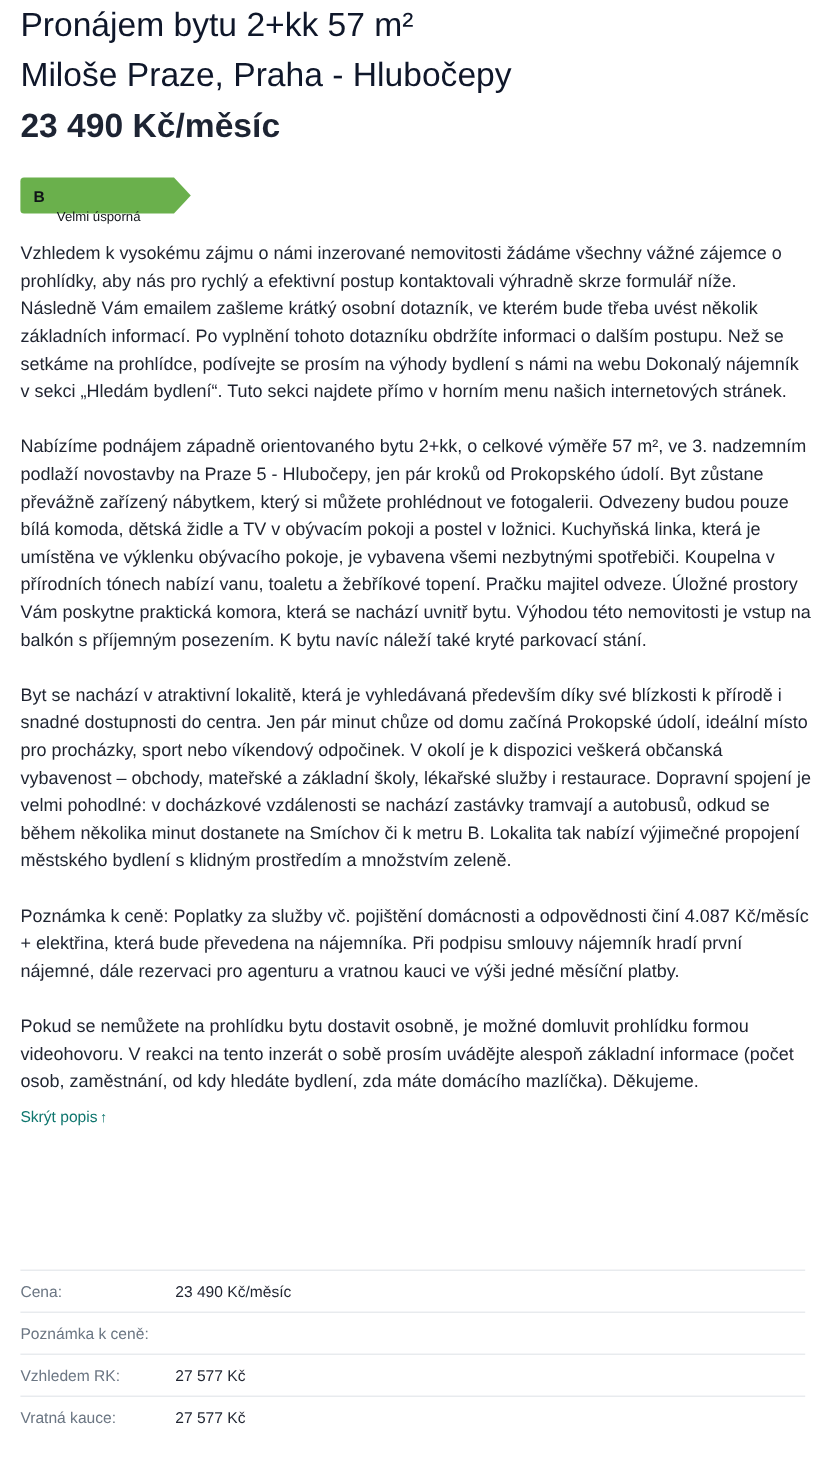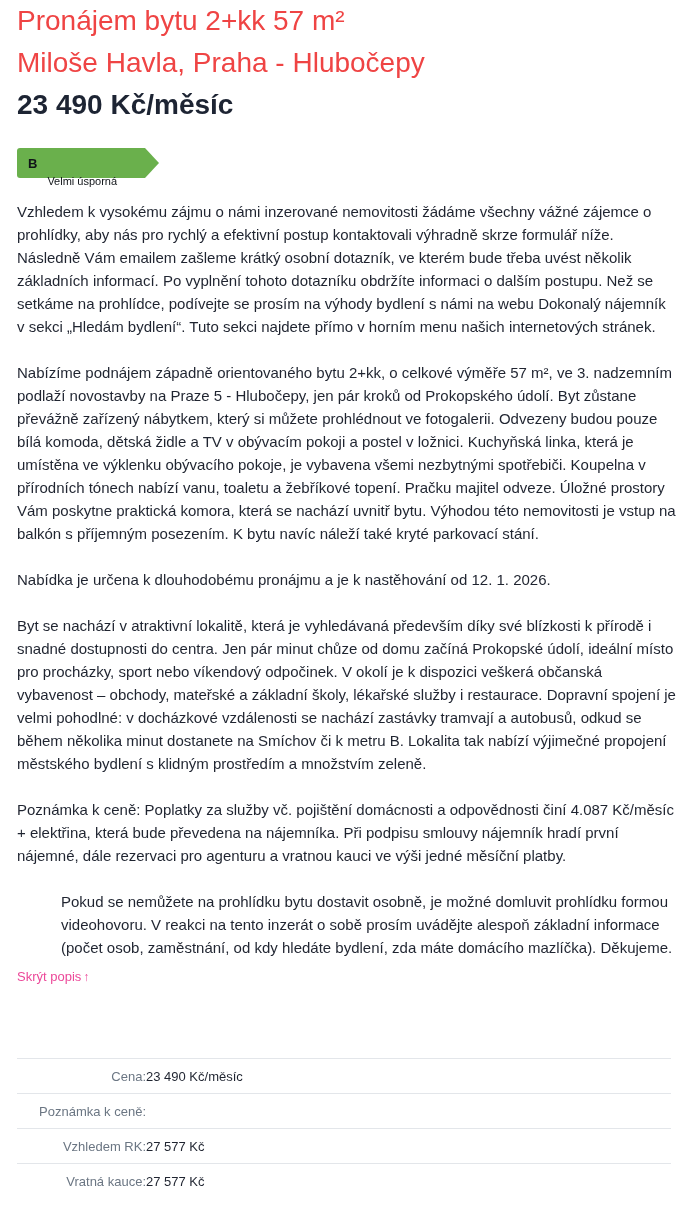--- a/index.html
+++ b/index.html
@@ -3,21 +3,21 @@
 <meta charset="utf-8">
 <style>
   html, body { margin: 0; padding: 0; background: #ffffff; }
   body {
     width: 687px; height: 1214px; overflow: hidden; position: relative;
     font-family: "Liberation Sans", "DejaVu Sans", sans-serif;
     color: #1f2430;
   }
   .wrap { position: absolute; left: 17px; top: 0; width: 654px; }
   .title-line {
-    font-size: 28px; line-height: 42px; color: #ef4444; font-weight: 400;
+    font-size: 28px; line-height: 42px; color: #0f172a; font-weight: 400;
     margin: 0; white-space: nowrap;
   }
   .title-line.first { margin-top: 0px; }
   .price {
     font-size: 28px; line-height: 42px; font-weight: 700; color: #1d2433;
     margin: 0; white-space: nowrap;
   }
   .badge {
     position: absolute; left: 0; top: 148px; height: 30px; width: 128px;
     background: #6ab04c; border-radius: 3px 0 0 3px;
@@ -29,55 +29,54 @@
     border-top: 15px solid transparent; border-bottom: 15px solid transparent;
     border-left: 14px solid #6ab04c;
   }
   .badge-class { font-weight: 700; font-size: 13px; color: #101418; margin-left: 11px; }
   .badge-label { font-size: 11px; color: #101418; margin-left: 10px; margin-top: 36px; }
   .desc {
     position: absolute; left: 0; top: 200px; width: 660px;
     font-size: 15px; line-height: 23px; color: #1f2430;
   }
   .desc p { margin: 0 0 23px 0; }
-  .desc p.last { margin-bottom: 0; margin-left: 44px; }
+  .desc p.last { margin-bottom: 0; }
   .hide-link {
-    display: inline-block; margin-top: 6px; font-size: 13px; color: #ec4899;
+    display: inline-block; margin-top: 6px; font-size: 13px; color: #0f766e;
     text-decoration: none; cursor: pointer; text-align: center;
   }
   .hide-link .arrow { font-size: 12px; margin-left: 2px; }
   .params {
     position: absolute; left: 0; top: 1058px; width: 654px;
     border-top: 1px solid #e3e6ea;
   }
   .row {
     display: flex; border-bottom: 1px solid #e3e6ea;
     font-size: 13px; line-height: 21px; padding: 7px 0 6px 0;
   }
-  .row .k { width: 129px; color: #6b7683; flex: none; text-align: right; }
+  .row .k { width: 129px; color: #6b7683; flex: none; }
   .row .v { color: #1f2430; flex: 1; padding-right: 20px; }
   .row.last { border-bottom: none; }
 </style>
 </head>
 <body>
 
 <div class="wrap">
   <h1 class="title-line first">Pronájem bytu 2+kk 57 m²</h1>
-  <h2 class="title-line">Miloše Havla, Praha - Hlubočepy</h2>
+  <h2 class="title-line">Miloše Praze, Praha - Hlubočepy</h2>
   <div class="price">23 490 Kč/měsíc</div>
 
   <div class="badge">
     <span class="badge-class">B</span>
     <span class="badge-label">Velmi úsporná</span>
   </div>
 
   <div class="desc">
     <p>Vzhledem k vysokému zájmu o námi inzerované nemovitosti žádáme všechny vážné zájemce o prohlídky, aby nás pro rychlý a efektivní postup kontaktovali výhradně skrze formulář níže. Následně Vám emailem zašleme krátký osobní dotazník, ve kterém bude třeba uvést několik základních informací. Po vyplnění tohoto dotazníku obdržíte informaci o dalším postupu. Než se setkáme na prohlídce, podívejte se prosím na výhody bydlení s námi na webu Dokonalý nájemník v sekci „Hledám bydlení“. Tuto sekci najdete přímo v horním menu našich internetových stránek.</p>
     <p>Nabízíme podnájem západně orientovaného bytu 2+kk, o celkové výměře 57 m², ve 3. nadzemním podlaží novostavby na Praze 5 - Hlubočepy, jen pár kroků od Prokopského údolí. Byt zůstane převážně zařízený nábytkem, který si můžete prohlédnout ve fotogalerii. Odvezeny budou pouze bílá komoda, dětská židle a TV v obývacím pokoji a postel v ložnici. Kuchyňská linka, která je umístěna ve výklenku obývacího pokoje, je vybavena všemi nezbytnými spotřebiči. Koupelna v přírodních tónech nabízí vanu, toaletu a žebříkové topení. Pračku majitel odveze. Úložné prostory Vám poskytne praktická komora, která se nachází uvnitř bytu. Výhodou této nemovitosti je vstup na balkón s příjemným posezením. K bytu navíc náleží také kryté parkovací stání.</p>
-    <p>Nabídka je určena k dlouhodobému pronájmu a je k nastěhování od 12. 1. 2026.</p>
     <p>Byt se nachází v atraktivní lokalitě, která je vyhledávaná především díky své blízkosti k přírodě i snadné dostupnosti do centra. Jen pár minut chůze od domu začíná Prokopské údolí, ideální místo pro procházky, sport nebo víkendový odpočinek. V okolí je k dispozici veškerá občanská vybavenost – obchody, mateřské a základní školy, lékařské služby i restaurace. Dopravní spojení je velmi pohodlné: v docházkové vzdálenosti se nachází zastávky tramvají a autobusů, odkud se během několika minut dostanete na Smíchov či k metru B. Lokalita tak nabízí výjimečné propojení městského bydlení s klidným prostředím a množstvím zeleně.</p>
     <p>Poznámka k ceně: Poplatky za služby vč. pojištění domácnosti a odpovědnosti činí 4.087 Kč/měsíc + elektřina, která bude převedena na nájemníka. Při podpisu smlouvy nájemník hradí první nájemné, dále rezervaci pro agenturu a vratnou kauci ve výši jedné měsíční platby.</p>
     <p class="last">Pokud se nemůžete na prohlídku bytu dostavit osobně, je možné domluvit prohlídku formou videohovoru. V reakci na tento inzerát o sobě prosím uvádějte alespoň základní informace (počet osob, zaměstnání, od kdy hledáte bydlení, zda máte domácího mazlíčka). Děkujeme.</p>
     <a class="hide-link">
       <span>Skrýt popis</span><span class="arrow">↑</span>
     </a>
   </div>
 
   <div class="params">
     <div class="row">

